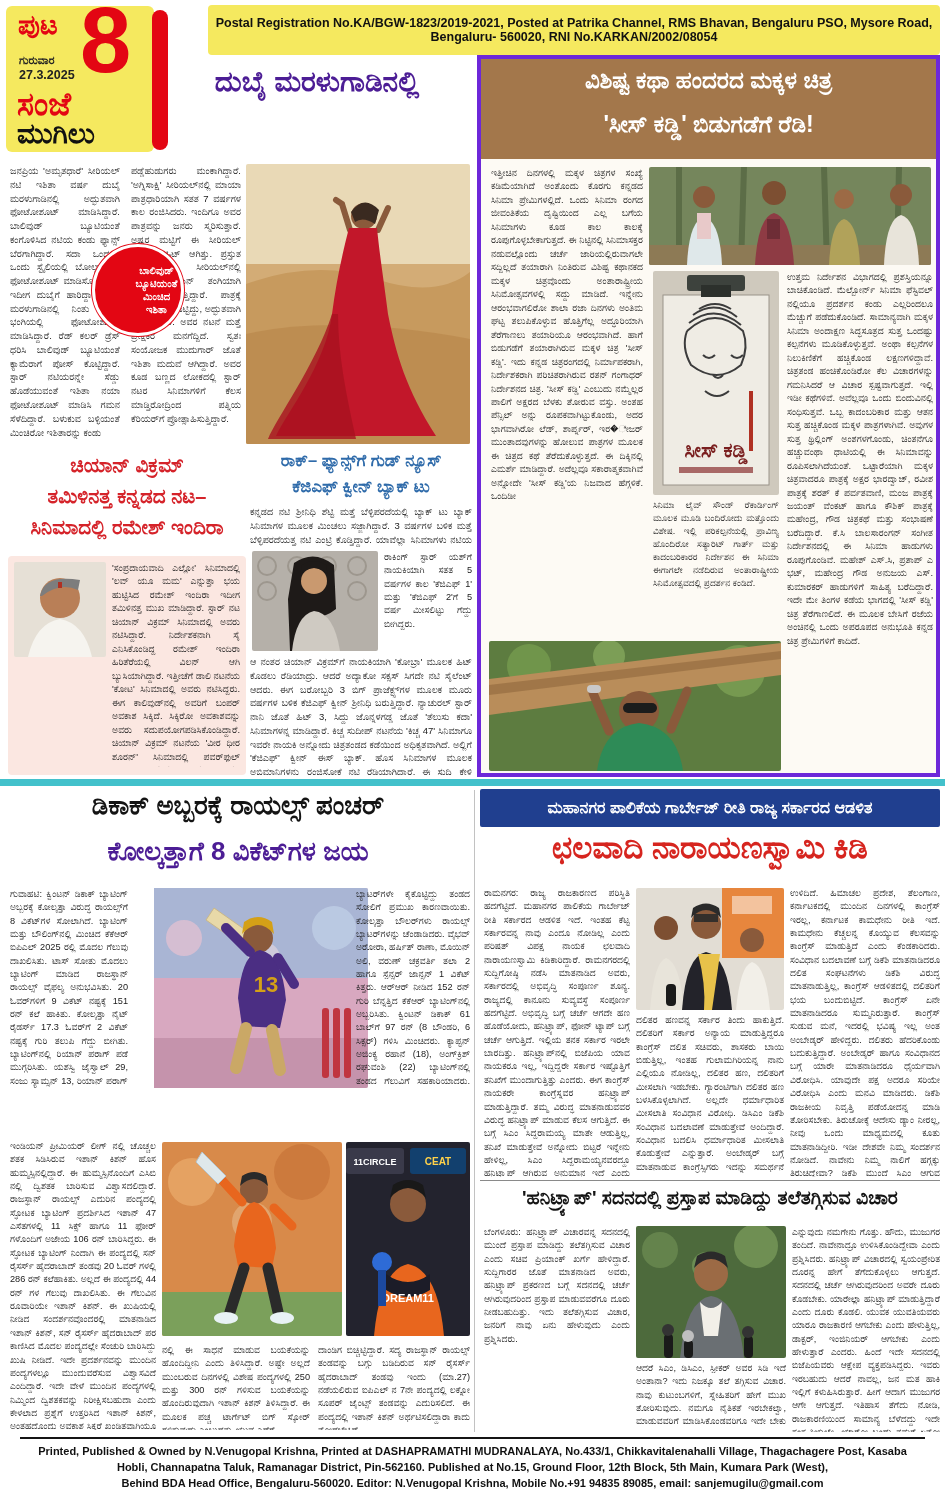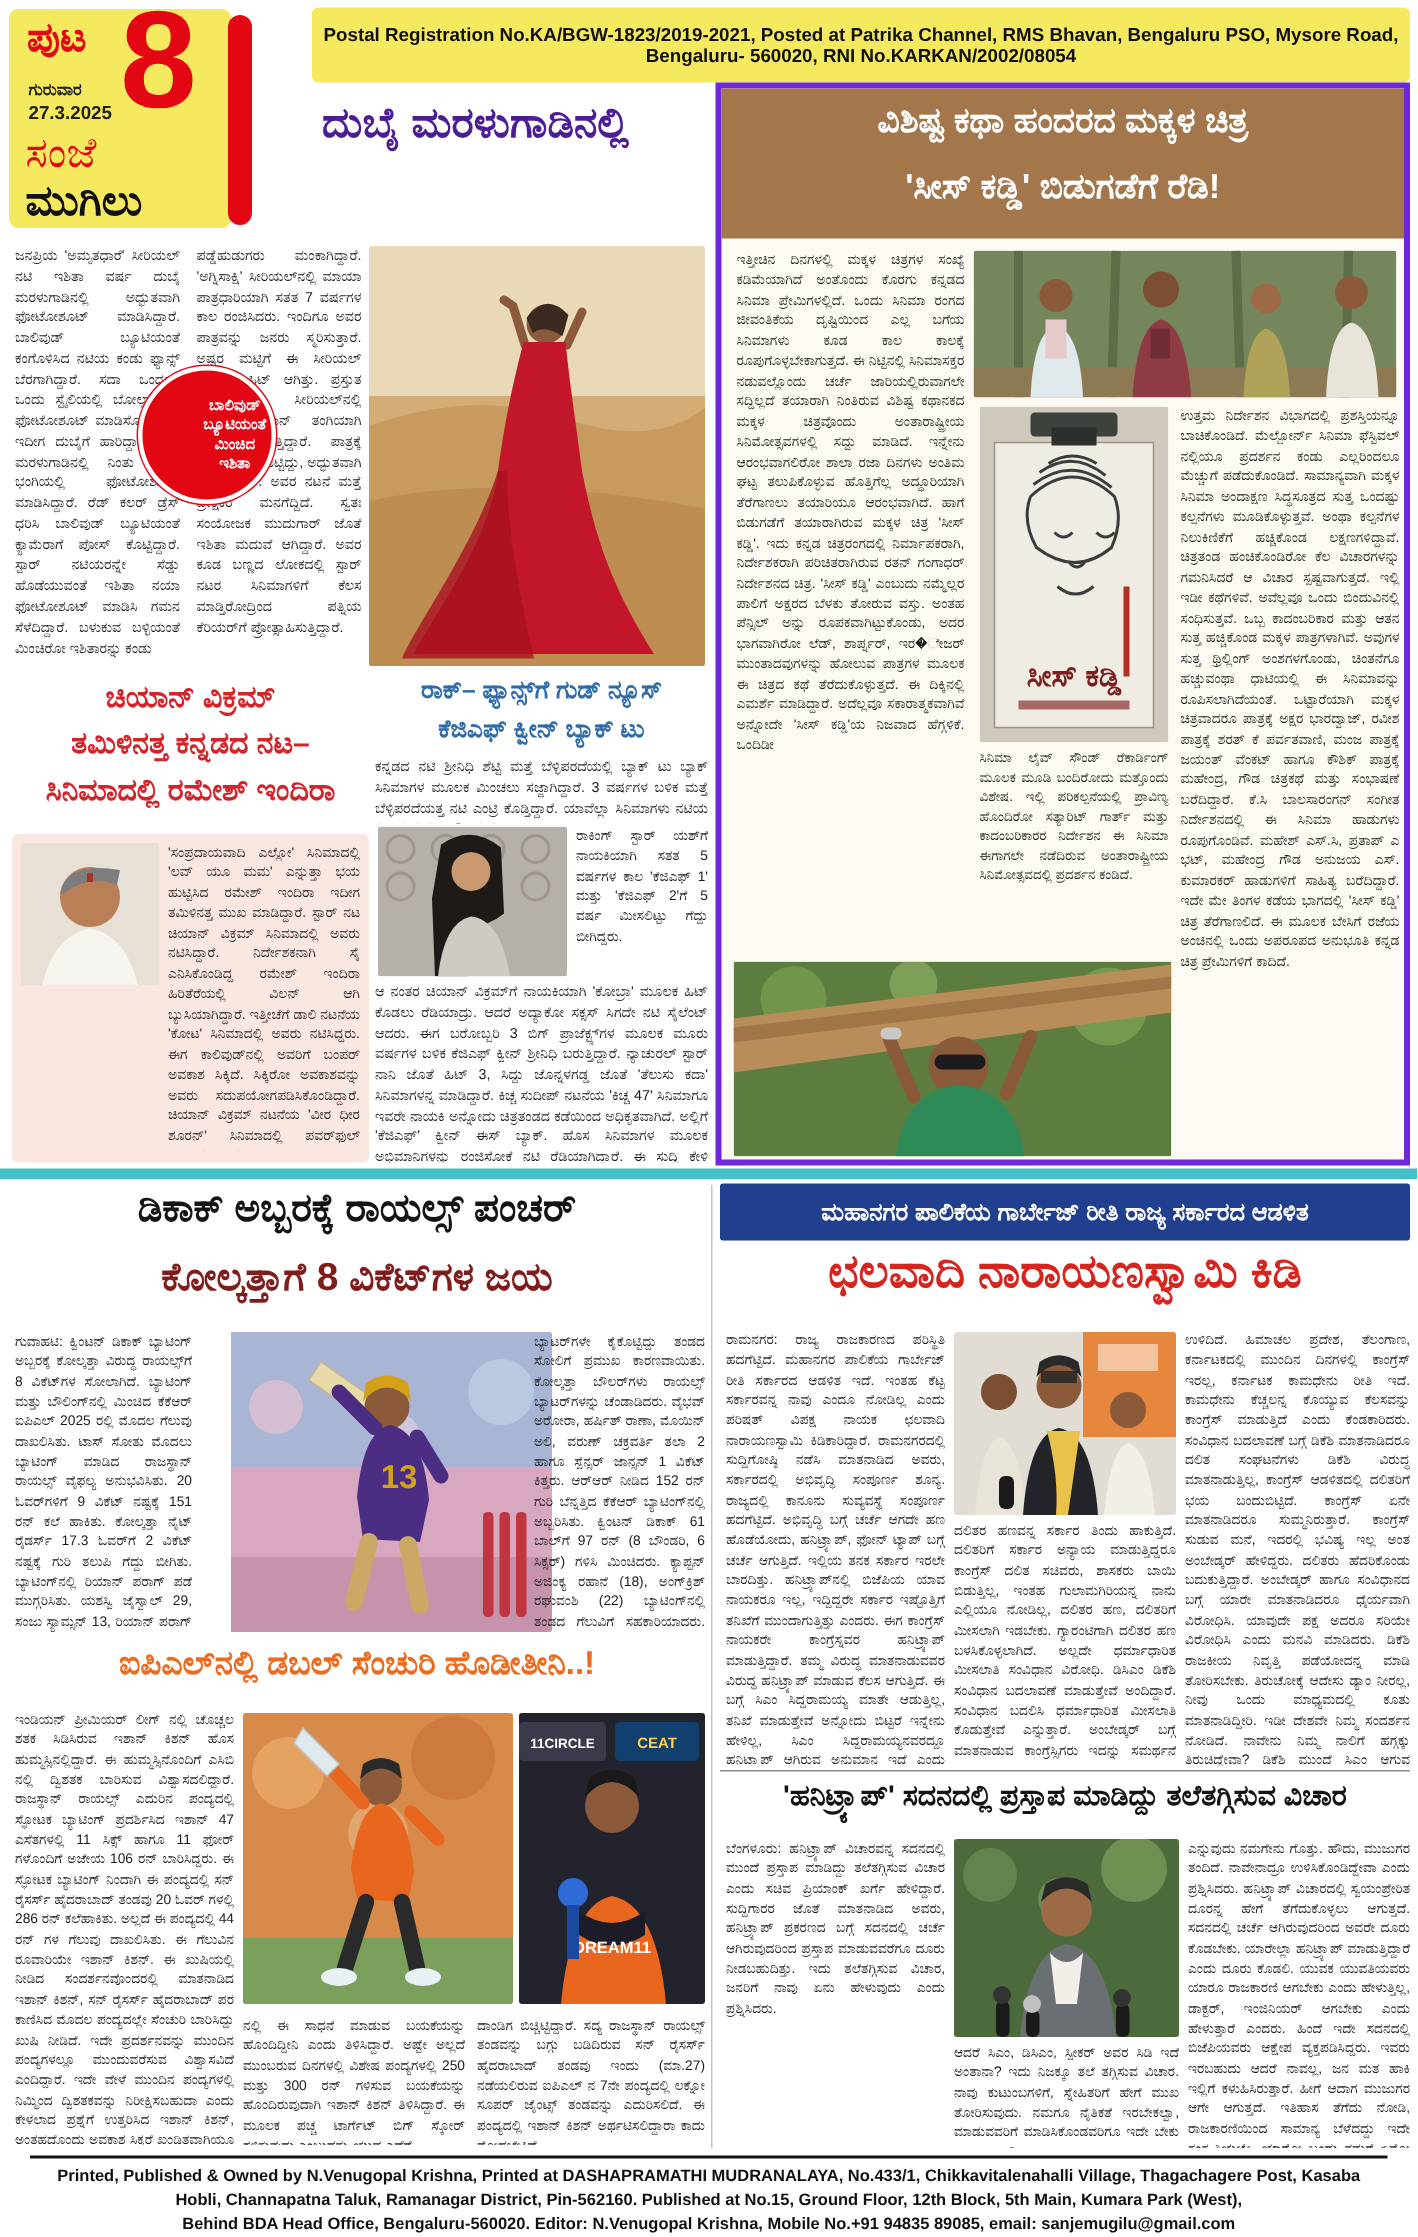--- a/index.html
+++ b/index.html
@@ -15,21 +15,21 @@
 </head>
 <body>
 
 <div class="page">
 
   <div class="abs yellow-bg" style="left:6px;top:6px;width:148px;height:146px;border-radius:6px;">
     <div class="abs" style="left:12px;top:4px;font-size:27px;font-weight:bold;color:#E30613;">ಪುಟ</div>
     <div class="abs" style="left:74px;top:-14px;font-size:92px;font-weight:bold;color:#E30613;line-height:1.05;">8</div>
     <div class="abs" style="left:13px;top:48px;font-size:11px;font-weight:bold;color:#222;">ಗುರುವಾರ</div>
     <div class="abs" style="left:13px;top:62px;font-size:12.5px;font-weight:bold;color:#222;">27.3.2025</div>
-    <div class="abs" style="left:11px;top:80px;font-size:28px;font-weight:normal;color:#E30613;">ಸಂಜೆ</div>
+    <div class="abs" style="left:11px;top:80px;font-size:32px;font-weight:bold;color:#E30613;">ಸಂಜೆ</div>
     <div class="abs" style="left:11px;top:112px;font-size:28px;font-weight:bold;color:#111;">ಮುಗಿಲು</div>
   </div>
   <div class="abs" style="left:152px;top:10px;width:16px;height:140px;background:#E30613;border-radius:9px;"></div>
 
   <div class="abs yellow-bg" style="left:208px;top:5px;width:732px;height:50px;border-radius:4px;display:flex;flex-direction:column;justify-content:center;">
     <div style="font-size:12.5px;font-weight:bold;color:#111;text-align:center;">Postal Registration No.KA/BGW-1823/2019-2021, Posted at Patrika Channel, RMS Bhavan, Bengaluru PSO, Mysore Road,</div>
     <div style="font-size:12.5px;font-weight:bold;color:#111;text-align:center;">Bengaluru- 560020, RNI No.KARKAN/2002/08054</div>
   </div>
 
   <div class="abs headline" style="left:158px;top:62px;width:318px;height:96px;color:#4c1d95;font-size:28px;line-height:1.4;">
@@ -160,21 +160,21 @@
         <path d="M108,130 q6,-44 42,-48 q38,4 44,48 Z" fill="#2e8b57"></path>
         <path d="M120,90 L104,52 M182,88 L198,50" stroke="#8a5a3b" stroke-width="9" stroke-linecap="round"></path>
         <rect x="98" y="44" width="14" height="8" rx="4" fill="#c9c9c9"></rect>
       </svg>
     </div>
   </div>
 
   <div class="abs" style="left:0;top:779px;width:945px;height:7px;background:#43C1CB;"></div>
 
   <div class="abs headline" style="left:6px;top:790px;width:464px;height:46px;color:#141414;font-size:26px;">ಡಿಕಾಕ್ ಅಬ್ಬರಕ್ಕೆ ರಾಯಲ್ಸ್ ಪಂಚರ್</div>
-  <div class="abs headline" style="left:6px;top:836px;width:464px;height:46px;color:#7f1d1d;font-size:26px;">ಕೋಲ್ಕತ್ತಾಗೆ 8 ವಿಕೆಟ್‌ಗಳ ಜಯ</div>
+  <div class="abs headline" style="left:6px;top:836px;width:464px;height:46px;color:#4c1d95;font-size:26px;">ಕೋಲ್ಕತ್ತಾಗೆ 8 ವಿಕೆಟ್‌ಗಳ ಜಯ</div>
   <div class="abs body-txt" style="left:10px;top:888px;width:118px;height:200px;font-size:9.2px;">ಗುವಾಹಟಿ: ಕ್ವಿಂಟನ್ ಡಿಕಾಕ್ ಬ್ಯಾಟಿಂಗ್ ಅಬ್ಬರಕ್ಕೆ ಕೋಲ್ಕತ್ತಾ ವಿರುದ್ಧ ರಾಯಲ್ಸ್‌ಗೆ 8 ವಿಕೆಟ್‌ಗಳ ಸೋಲಾಗಿದೆ. ಬ್ಯಾಟಿಂಗ್ ಮತ್ತು ಬೌಲಿಂಗ್‌ನಲ್ಲಿ ಮಿಂಚಿದ ಕೆಕೆಆರ್ ಐಪಿಎಲ್ 2025 ರಲ್ಲಿ ಮೊದಲ ಗೆಲುವು ದಾಖಲಿಸಿತು. ಟಾಸ್ ಸೋತು ಮೊದಲು ಬ್ಯಾಟಿಂಗ್ ಮಾಡಿದ ರಾಜಸ್ಥಾನ್ ರಾಯಲ್ಸ್ ವೈಫಲ್ಯ ಅನುಭವಿಸಿತು. 20 ಓವರ್‌ಗಳಿಗೆ 9 ವಿಕೆಟ್ ನಷ್ಟಕ್ಕೆ 151 ರನ್ ಕಲೆ ಹಾಕಿತು. ಕೋಲ್ಕತ್ತಾ ನೈಟ್ ರೈಡರ್ಸ್ 17.3 ಓವರ್‌ಗೆ 2 ವಿಕೆಟ್ ನಷ್ಟಕ್ಕೆ ಗುರಿ ತಲುಪಿ ಗೆದ್ದು ಬೀಗಿತು. ಬ್ಯಾಟಿಂಗ್‌ನಲ್ಲಿ ರಿಯಾನ್ ಪರಾಗ್ ಪಡೆ ಮುಗ್ಗರಿಸಿತು. ಯಶಸ್ವಿ ಜೈಸ್ವಾಲ್ 29, ಸಂಜು ಸ್ಯಾಮ್ಸನ್ 13, ರಿಯಾನ್ ಪರಾಗ್ 25, ಧ್ರುವ್ ಜುರೆಲ್ 33, ಜೋಫ್ರಾ ಆರ್ಚರ್ 16 ರನ್ ಗಳಿಸಿದರು. ಪ್ರಮುಖ</div>
   <div class="abs photo" style="left:134px;top:888px;width:214px;height:200px;padding-left:20px;">
     <svg width="214" height="200" viewBox="0 0 214 200">
       <rect width="214" height="200" fill="#d8a8c0"></rect>
       <rect width="214" height="90" fill="#9db8d8" opacity="0.8"></rect>
       <circle cx="30" cy="50" r="18" fill="#e8c2d2" opacity="0.7"></circle>
         <circle cx="180" cy="40" r="22" fill="#c2d2e8" opacity="0.7"></circle>
         <circle cx="110" cy="70" r="16" fill="#e8d8e0" opacity="0.6"></circle>
       <rect y="150" width="214" height="50" fill="#b9869e" opacity="0.6"></rect>
       <g>
@@ -188,21 +188,20 @@
       <path d="M84,110 q4,-44 22,-48 q22,4 26,50 l-6,28 -38,-2 Z" fill="#4b2e83"></path>
       <text x="112" y="104" font-size="22" font-weight="bold" fill="#d4a017" text-anchor="middle">13</text>
       <path d="M96,64 L72,40 M124,70 L140,96" stroke="#4b2e83" stroke-width="10" stroke-linecap="round"></path>
       <path d="M92,140 l-10,40 M118,142 l8,40" stroke="#caa866" stroke-width="12" stroke-linecap="round"></path>
     </svg>
   </div>
   <div class="abs body-txt" style="left:356px;top:888px;width:114px;height:200px;font-size:9.2px;">ಬ್ಯಾಟರ್‌ಗಳೇ ಕೈಕೊಟ್ಟಿದ್ದು ತಂಡದ ಸೋಲಿಗೆ ಪ್ರಮುಖ ಕಾರಣವಾಯಿತು. ಕೋಲ್ಕತ್ತಾ ಬೌಲರ್‌ಗಳು ರಾಯಲ್ಸ್ ಬ್ಯಾಟರ್‌ಗಳನ್ನು ಚೆಂಡಾಡಿದರು. ವೈಭವ್ ಅರೋರಾ, ಹರ್ಷಿತ್ ರಾಣಾ, ಮೊಯಿನ್ ಅಲಿ, ವರುಣ್ ಚಕ್ರವರ್ತಿ ತಲಾ 2 ಹಾಗೂ ಸ್ಪೆನ್ಸರ್ ಜಾನ್ಸನ್ 1 ವಿಕೆಟ್ ಕಿತ್ತರು. ಆರ್‌ಆರ್ ನೀಡಿದ 152 ರನ್ ಗುರಿ ಬೆನ್ನತ್ತಿದ ಕೆಕೆಆರ್ ಬ್ಯಾಟಿಂಗ್‌ನಲ್ಲಿ ಅಬ್ಬರಿಸಿತು. ಕ್ವಿಂಟನ್ ಡಿಕಾಕ್ 61 ಬಾಲ್‌ಗೆ 97 ರನ್ (8 ಬೌಂಡರಿ, 6 ಸಿಕ್ಸರ್) ಗಳಿಸಿ ಮಿಂಚಿದರು. ಕ್ಯಾಪ್ಟನ್ ಅಜಿಂಕ್ಯ ರಹಾನೆ (18), ಅಂಗ್‌ಕ್ರಿಶ್ ರಘುವಂಶಿ (22) ಬ್ಯಾಟಿಂಗ್‌ನಲ್ಲಿ ತಂಡದ ಗೆಲುವಿಗೆ ಸಹಕಾರಿಯಾದರು. ಪಂದ್ಯದಲ್ಲಿ ಆರ್ ಆರ್ ಬೌಲರ್‌ಗಳು ವಿಫಲರಾದಂತೆ ಕಂಡುಬಂತು.</div>
 
   <div class="abs" style="left:474px;top:790px;width:1px;height:642px;background:#c2c2c2;"></div>
 
-  <div class="abs headline" style="left:6px;top:1096px;width:464px;height:38px;color:#ED6B21;font-size:22px;">ಐಪಿಎಲ್‌ನಲ್ಲಿ ಡಬಲ್ ಸೆಂಚುರಿ ಹೊಡೀತೀನಿ..!</div>
   <div class="abs body-txt" style="left:10px;top:1140px;width:146px;height:290px;font-size:9.2px;">ಇಂಡಿಯನ್ ಪ್ರೀಮಿಯರ್ ಲೀಗ್ ನಲ್ಲಿ ಚೊಚ್ಚಲ ಶತಕ ಸಿಡಿಸಿರುವ ಇಶಾನ್ ಕಿಶನ್ ಹೊಸ ಹುಮ್ಮಸ್ಸಿನಲ್ಲಿದ್ದಾರೆ. ಈ ಹುಮ್ಮಸ್ಸಿನೊಂದಿಗೆ ಎಸಿಬಿ ನಲ್ಲಿ ದ್ವಿಶತಕ ಬಾರಿಸುವ ವಿಶ್ವಾಸದಲಿದ್ದಾರೆ. ರಾಜಸ್ಥಾನ್ ರಾಯಲ್ಸ್ ಎದುರಿನ ಪಂದ್ಯದಲ್ಲಿ ಸ್ಫೋಟಕ ಬ್ಯಾಟಿಂಗ್ ಪ್ರದರ್ಶಿಸಿದ ಇಶಾನ್ 47 ಎಸೆತಗಳಲ್ಲಿ 11 ಸಿಕ್ಸ್ ಹಾಗೂ 11 ಫೋರ್ ಗಳೊಂದಿಗೆ ಅಜೇಯ 106 ರನ್ ಬಾರಿಸಿದ್ದರು. ಈ ಸ್ಫೋಟಕ ಬ್ಯಾಟಿಂಗ್ ನಿಂದಾಗಿ ಈ ಪಂದ್ಯದಲ್ಲಿ ಸನ್ ರೈಸರ್ಸ್ ಹೈದರಾಬಾದ್ ತಂಡವು 20 ಓವರ್ ಗಳಲ್ಲಿ 286 ರನ್ ಕಲೆಹಾಕಿತು. ಅಲ್ಲದೆ ಈ ಪಂದ್ಯದಲ್ಲಿ 44 ರನ್ ಗಳ ಗೆಲುವು ದಾಖಲಿಸಿತು. ಈ ಗೆಲುವಿನ ರೂವಾರಿಯೇ ಇಶಾನ್ ಕಿಶನ್. ಈ ಖುಷಿಯಲ್ಲಿ ನೀಡಿದ ಸಂದರ್ಶನವೊಂದರಲ್ಲಿ ಮಾತನಾಡಿದ ಇಶಾನ್ ಕಿಶನ್, ಸನ್ ರೈಸರ್ಸ್ ಹೈದರಾಬಾದ್ ಪರ ಕಾಣಿಸಿದ ಮೊದಲ ಪಂದ್ಯದಲ್ಲೇ ಸೆಂಚುರಿ ಬಾರಿಸಿದ್ದು ಖುಷಿ ನೀಡಿದೆ. ಇದೇ ಪ್ರದರ್ಶನವನ್ನು ಮುಂದಿನ ಪಂದ್ಯಗಳಲ್ಲೂ ಮುಂದುವರೆಸುವ ವಿಶ್ವಾಸವಿದೆ ಎಂದಿದ್ದಾರೆ. ಇದೇ ವೇಳೆ ಮುಂದಿನ ಪಂದ್ಯಗಳಲ್ಲಿ ನಿಮ್ಮಿಂದ ದ್ವಿಶತಕವನ್ನು ನಿರೀಕ್ಷಿಸಬಹುದಾ ಎಂದು ಕೇಳಲಾದ ಪ್ರಶ್ನೆಗೆ ಉತ್ತರಿಸಿದ ಇಶಾನ್ ಕಿಶನ್, ಅಂತಹದೊಂದು ಅವಕಾಶ ಸಿಕ್ಕರೆ ಖಂಡಿತವಾಗಿಯೂ ನಾನು ಡಬಲ್ ಸೆಂಚುರಿ ಬಾರ್ತೀನಿ. ಈ ಮೂಲಕ ಟಿ20 ಕ್ರಿಕೆಟ್</div>
   <div class="abs photo" style="left:162px;top:1142px;width:180px;height:194px;">
     <svg width="180" height="194" viewBox="0 0 180 194">
       <rect width="180" height="194" fill="#d88a4a"></rect>
       <circle cx="30" cy="40" r="24" fill="#e8a768" opacity="0.8"></circle>
         <circle cx="140" cy="30" r="28" fill="#c9763a" opacity="0.8"></circle>
         <circle cx="90" cy="80" r="20" fill="#e8b888" opacity="0.6"></circle>
       <rect y="150" width="180" height="44" fill="#7ba05b"></rect>
       <circle cx="92" cy="48" r="14" fill="#8a5a3b"></circle>
       <path d="M78,44 q14,-14 28,0 l-2,-10 q-12,-8 -24,0 Z" fill="#2a2a2a"></path>

